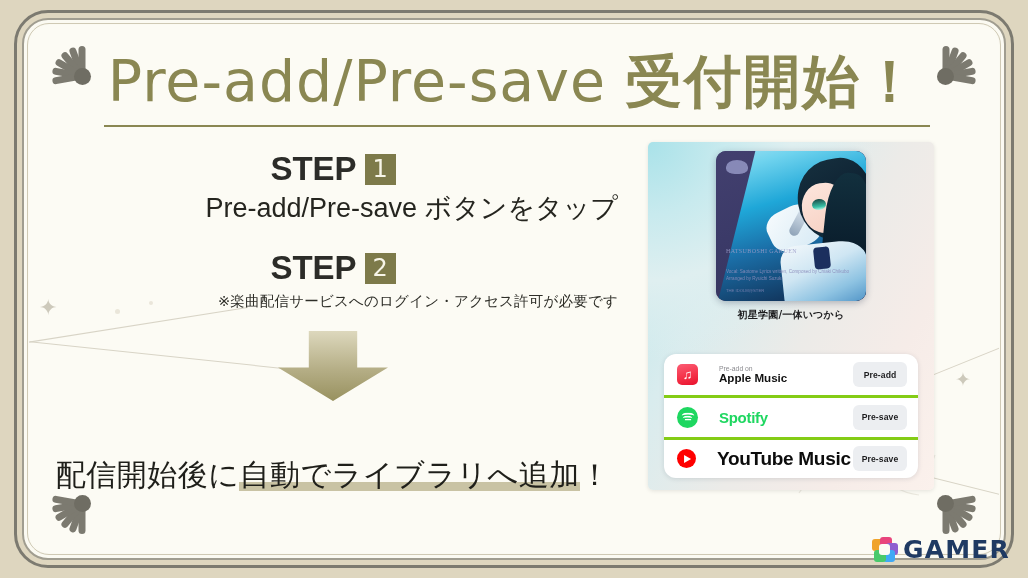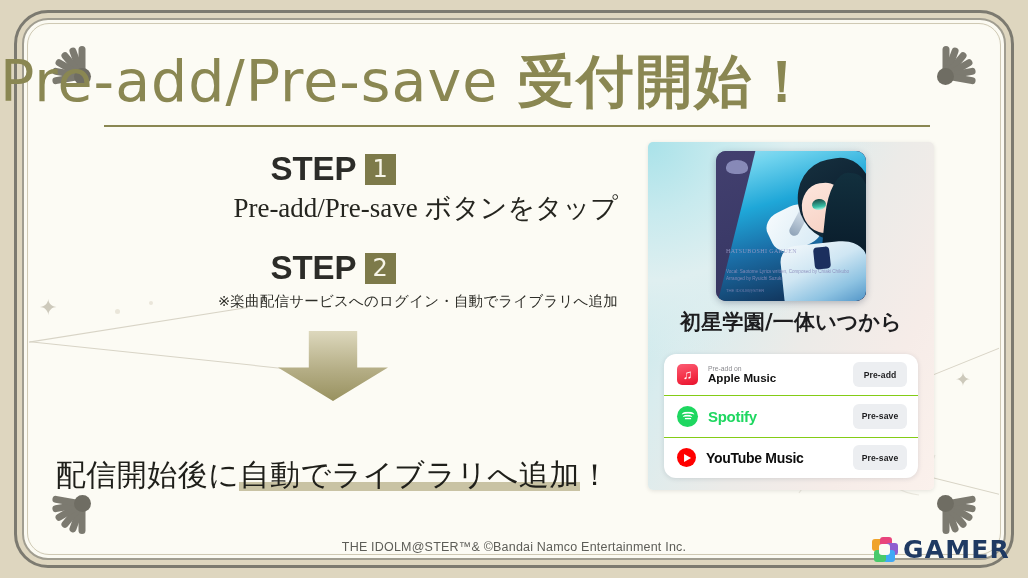--- a/index.html
+++ b/index.html
@@ -73,21 +73,21 @@
     position: absolute; border-radius: 50%; background: #e6e2d5; opacity: .85;
   }
   .faint-art {
     position: absolute; right: 40px; bottom: 40px;
     width: 170px; height: 90px; opacity: .20;
   }
 
   
   .title {
     position: absolute; left: 0; right: 0; top: 44px;
-    text-align: left;
+    text-align: center;
     font-size: 57px; font-weight: 400;
     letter-spacing: 1px;
     color: #8a8752;
     font-family: "DejaVu Sans", sans-serif;
     white-space: nowrap;
   }
   .title .jp { font-weight: 700; letter-spacing: 2px; }
   .rule {
     position: absolute; left: 104px; top: 125px;
     width: 826px; height: 0;
@@ -105,21 +105,21 @@
     letter-spacing: 0px; font-family: "Liberation Sans", sans-serif;
   }
   .step-num {
     width: 31px; height: 31px; background: #7d7a4a;
     color: #f7f5e8; font-size: 24px; font-weight: 400;
     display: flex; align-items: center; justify-content: center;
     font-family: "DejaVu Sans", sans-serif;
   }
   .step-desc {
     font-size: 27px; color: #25251f; letter-spacing: 0px;
-    font-family: Liberation Serif, serif; white-space: nowrap;
+    font-family: Liberation Sans, sans-serif; white-space: nowrap;
   }
   .step-desc.big { font-size: 30px; letter-spacing: 1px; }
   .note {
     font-size: 14.5px; color: #2e2e28; margin-top: 5px;
     font-family: "DejaVu Sans", sans-serif; letter-spacing: .2px;
   }
   .gap { height: 23px; }
 
   
   .arrow-wrap { margin-top: 20px; display: flex; justify-content: center; }
@@ -234,43 +234,43 @@
     font-size: 4.6px; line-height: 1.5; color: #8b8dbb;
     text-align: left; opacity: .9; font-family: "Liberation Sans", sans-serif;
   }
   .album .tiny {
     position: absolute; left: 10px; bottom: 8px;
     font-size: 4.2px; color: #8486b6; opacity: .85;
   }
 
   .song-title {
     position: absolute; left: 0; right: 0; top: 166px;
-    text-align: center; font-size: 21px; font-weight: 700;
+    text-align: center; font-size: 10px; font-weight: 700;
     color: #1d1d1f; letter-spacing: .2px;
     font-family: "DejaVu Sans", sans-serif;
   }
   .song-sub {
     position: absolute; left: 0; right: 0; top: 187px;
     text-align: center; font-size: 11.5px; color: #54555a;
     font-family: "DejaVu Sans", sans-serif;
   }
 
   .card {
     position: absolute; left: 16px; top: 212px;
     width: 254px; height: 124px;
     background: #ffffff; border-radius: 12px;
     box-shadow: 0 1px 5px rgba(20,40,60,.13);
     overflow: hidden;
   }
   .srow {
     height: 41.3px; display: flex; align-items: center;
     padding: 0 11px 0 13px; position: relative;
   }
-  .srow + .srow { border-top: 1px solid #84cc16; }
-  .srow .left { display: flex; align-items: center; gap: 10px; flex: 1; min-width: 0; }
+  .srow + .srow { border-top: 3px solid #84cc16; }
+  .srow .left { display: flex; align-items: center; gap: 21px; flex: 1; min-width: 0; }
   .logo-am {
     width: 21px; height: 21px; border-radius: 5px; flex: none;
     background: linear-gradient(165deg, #fb5c74 0%, #f5334a 55%, #e8112d 100%);
     position: relative;
   }
   .logo-am::before {
     content: "\266B"; position: absolute; inset: 0;
     display: flex; align-items: center; justify-content: center;
     color: #fff; font-size: 13px; line-height: 1;
   }
@@ -302,21 +302,21 @@
     background: #f00; position: relative;
   }
   .logo-yt::before {
     content: ""; position: absolute; left: 50%; top: 50%;
     transform: translate(-42%,-50%);
     border-left: 7px solid #fff;
     border-top: 4.5px solid transparent;
     border-bottom: 4.5px solid transparent;
   }
   .yt-name {
-    font-size: 14px; font-weight: 700; color: #0c0c0c;
+    font-size: 19px; font-weight: 700; color: #0c0c0c;
     letter-spacing: -.3px; font-family: "Liberation Sans", sans-serif;
   }
   .pbtn {
     flex: none; min-width: 54px; height: 25px;
     background: #eceef1; border-radius: 6px;
     display: flex; align-items: center; justify-content: center;
     font-size: 8.6px; font-weight: 700; color: #1c1c1e;
     letter-spacing: .1px; font-family: "Liberation Sans", sans-serif;
     border: none; cursor: pointer;
   }
@@ -434,21 +434,21 @@
       <span class="step-num">1</span>
     </div>
     <div class="step-desc">Pre-add/Pre-save ボタンをタップ</div>
 
     <div class="gap"></div>
 
     <div class="steprow">
       <span class="step-word">STEP</span>
       <span class="step-num">2</span>
     </div>
-    <div class="note">※楽曲配信サービスへのログイン・自動でライブラリへ追加</div>
+    <div class="note">※楽曲配信サービスへのログイン・アクセス許可が必要です</div>
 
     <div class="arrow-wrap">
       <div class="arrow"></div>
     </div>
   </div>
 
   <div class="footline">
     <span class="txt"><span>配信開始後に</span><span class="hl">自動でライブラリへ追加</span><span>！</span></span>
   </div>
 
@@ -505,21 +505,20 @@
         <div class="left">
           <span class="logo-yt"></span>
           <span class="yt-name">YouTube Music</span>
         </div>
         <button class="pbtn">Pre-save</button>
       </div>
 
     </div>
   </div>
 
-  <div class="copyright">THE IDOLM@STER™&amp; ©Bandai Namco Entertainment Inc.</div>
 
   <div class="gamer">
     <span class="mark">
       <span class="p p1"></span>
         <span class="p p2"></span>
         <span class="p p3"></span>
       <span class="p p4"></span>
         <span class="p p5"></span>
         <span class="hole"></span>
     </span>

